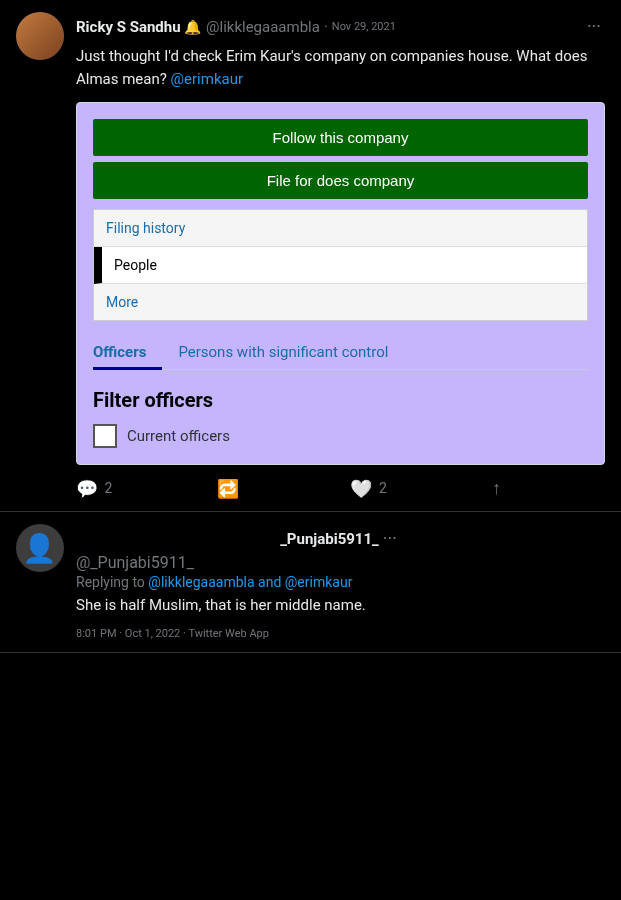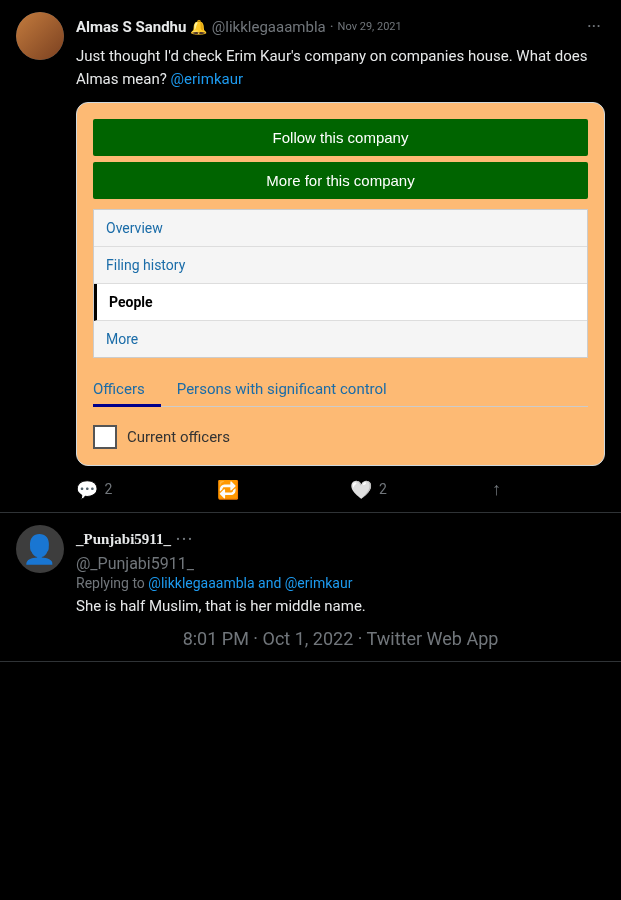--- a/index.html
+++ b/index.html
@@ -101,22 +101,22 @@
       line-height: 1.5;
     }
 
     .mention {
       color: #1d9bf0;
     }
 
     
     .embedded-card {
       margin-top: 12px;
-      background: #fdba74;
-      border-radius: 12px;
+      background: #c4b5fd;
+      border-radius: 4px;
       overflow: hidden;
       border: 1px solid #cfd9de;
       color: #000000;
     }
 
     .card-inner {
       padding: 16px;
     }
 
     .green-button {
@@ -153,23 +153,23 @@
       border-bottom: 1px solid #ddd;
       cursor: pointer;
     }
 
     .nav-link-item:last-child {
       border-bottom: none;
     }
 
     .nav-link-item.active {
       background: #ffffff;
-      font-weight: 700;
+      font-weight: 400;
       color: #000000;
-      border-left: 3px solid #000000;
+      border-left: 8px solid #000000;
     }
 
     
     .card-tabs {
       display: flex;
       gap: 0;
       margin-top: 14px;
       border-bottom: 1px solid #ccc;
     }
 
@@ -178,21 +178,21 @@
       font-size: 15px;
       cursor: pointer;
       color: #1a6ca8;
       font-weight: 400;
       position: relative;
       margin-right: 16px;
     }
 
     .card-tab.active-tab {
       color: #1a6ca8;
-      font-weight: 400;
+      font-weight: 700;
     }
 
     .card-tab.active-tab::after {
       content: '';
       display: block;
       position: absolute;
       bottom: -1px;
       left: 0;
       width: 100%;
       height: 3px;
@@ -285,23 +285,22 @@
       color: #71767b;
       font-size: 28px;
     }
 
     .reply-content {
       flex: 1;
     }
 
     .reply-user-line {
       display: flex;
-      justify-content: flex-start;
-      align-items: center;
-      font-family: Liberation Serif, serif;
+      justify-content: center;
+      align-items: center;
     }
 
     .reply-user-name {
       font-weight: 700;
       color: #e7e9ea;
       font-size: 15px;
     }
 
     .reply-handle {
       color: #71767b;
@@ -320,67 +319,66 @@
 
     .reply-text {
       color: #e7e9ea;
       font-size: 15px;
       line-height: 1.5;
       margin-top: 4px;
     }
 
     .reply-meta {
       color: #71767b;
-      font-size: 18px;
+      font-size: 11px;
       margin-top: 10px;
-      text-align: center;
     }
   </style>
 </head>
 <body>
 
 <div class="tweet-wrapper">
   <div class="tweet-header">
     <div class="avatar">
       <div class="avatar-img"></div>
     </div>
     <div class="tweet-content">
       <div class="tweet-user-line">
         <div class="tweet-user-info">
-          <span class="display-name">Almas S Sandhu</span>
+          <span class="display-name">Ricky S Sandhu</span>
           <span class="verified-badge">🔔</span>
           <span class="handle">@likklegaaambla</span>
           <span class="dot">·</span>
           <span class="tweet-date">Nov 29, 2021</span>
         </div>
         <span class="more-icon">···</span>
       </div>
       <div class="tweet-text">
         <span>Just thought I'd check Erim Kaur's company on companies house. What does Almas mean?</span>
         <span class="mention">@erimkaur</span>
       </div>
 
       <div class="embedded-card">
         <div class="card-inner">
           <button class="green-button">Follow this company</button>
-          <button class="green-button">More for this company</button>
+          <button class="green-button">File for does company</button>
 
           <div class="nav-links">
-            <a class="nav-link-item">Overview</a>
             <a class="nav-link-item">Filing history</a>
             <a class="nav-link-item active">People</a>
             <a class="nav-link-item">More</a>
           </div>
 
           <div class="card-tabs">
             <div class="card-tab active-tab">Officers</div>
             <div class="card-tab">Persons with significant control</div>
           </div>
 
           <div class="filter-section">
+            <div class="filter-title">Filter officers</div>
             <div class="checkbox-row">
               <div class="checkbox-box"></div>
               <span class="checkbox-label">Current officers</span>
             </div>
           </div>
 
         </div>
       </div>
 
       <div class="tweet-actions">

